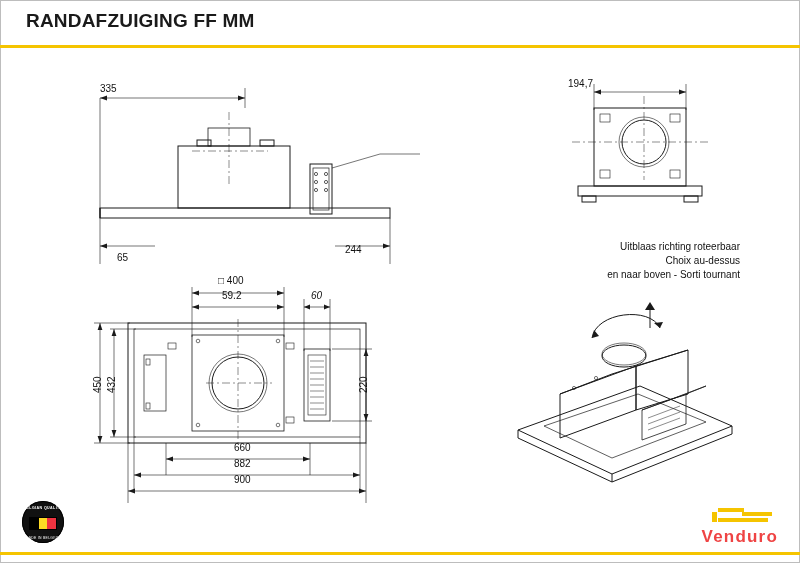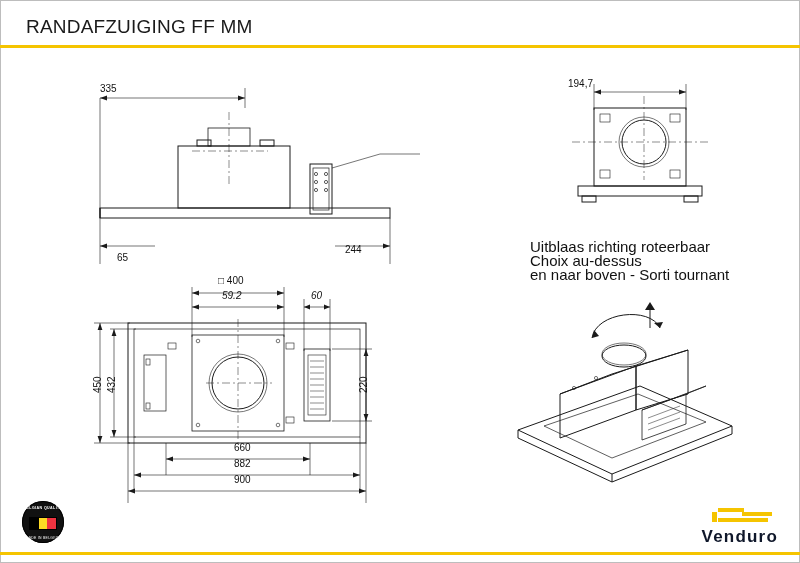--- a/index.html
+++ b/index.html
@@ -19,22 +19,22 @@
   
   .header{
     position:absolute;left:0;top:0;width:800px;height:46px;
     box-sizing:border-box;
   }
   .header-rule{
     position:absolute;left:0;top:45px;width:800px;height:3px;
     background:#f5c400;
   }
   .title-left{
-    position:absolute;left:26px;top:16px;
-    font-size:19px;font-weight:normal;letter-spacing:.2px;
+    position:absolute;left:26px;top:10px;
+    font-size:19px;font-weight:bold;letter-spacing:.2px;
     color:#1a1a1a;
   }
   .title-right{
     position:absolute;right:24px;top:10px;
     font-size:19px;font-weight:bold;letter-spacing:.2px;
     color:#1a1a1a;
   }
   
   .footer-rule{
     position:absolute;left:0;bottom:8px;width:800px;height:3px;
@@ -67,28 +67,28 @@
     position:absolute;right:22px;bottom:16px;text-align:right;
   }
   .brand .mark{
     height:20px;width:66px;margin-left:auto;position:relative;
   }
   .brand .mark .m1{position:absolute;left:6px;top:2px;width:26px;height:4px;background:#f5c400;}
   .brand .mark .m2{position:absolute;left:30px;top:6px;width:30px;height:4px;background:#f5c400;}
   .brand .mark .m3{position:absolute;left:0px;top:6px;width:5px;height:10px;background:#f5c400;}
   .brand .mark .m4{position:absolute;left:6px;top:12px;width:50px;height:4px;background:#f5c400;}
   .brand .name{
-    font-size:17px;font-weight:bold;letter-spacing:1.2px;color:#0f172a;
+    font-size:17px;font-weight:bold;letter-spacing:1.2px;color:#ef4444;
     margin-top:1px;
   }
   
   .drawing{position:absolute;left:0;top:48px;width:789px;height:505px;}
   svg{display:block;}
   .caption{
-    position:absolute;text-align:left;font-size:15px;line-height:14px;color:#111;
+    position:absolute;text-align:right;font-size:10px;line-height:14px;color:#111;
   }
   .vtext{
     position:absolute;font-size:10px;color:#111;
     transform:rotate(-90deg);transform-origin:left top;white-space:nowrap;
   }
   .htext{position:absolute;font-size:10px;color:#111;white-space:nowrap;}
 </style>
 </head>
 <body>
 
@@ -292,21 +292,21 @@
 
         <line x1="48" y1="180" x2="48" y2="240"></line>
         <line x1="286" y1="180" x2="286" y2="240"></line>
         <line x1="48" y1="228" x2="286" y2="228"></line>
         <path d="M48,228 l7,-2.4 v4.8 z" fill="#1a1a1a" stroke="none"></path>
         <path d="M286,228 l-7,-2.4 v4.8 z" fill="#1a1a1a" stroke="none"></path>
       </g>
     </svg>
 
     <div class="htext" style="left:218px;top:227px;">□ 400</div>
-    <div class="htext" style="left:222px;top:242px;font-style:italic;">59.2</div>
+    <div class="htext" style="left:222px;top:242px;">59.2</div>
     <div class="htext" style="left:311px;top:242px;font-style:italic;">60</div>
     <div class="vtext" style="left:92px;top:345px;">450</div>
     <div class="vtext" style="left:106px;top:345px;">432</div>
     <div class="vtext" style="left:358px;top:345px;">220</div>
     <div class="htext" style="left:234px;top:394px;">660</div>
     <div class="htext" style="left:234px;top:410px;">882</div>
     <div class="htext" style="left:234px;top:426px;">900</div>
 
     <svg width="250" height="200" viewBox="0 0 250 200" style="position:absolute;left:500px;top:250px;">
       <g fill="none" stroke="#1a1a1a" stroke-width="1">

